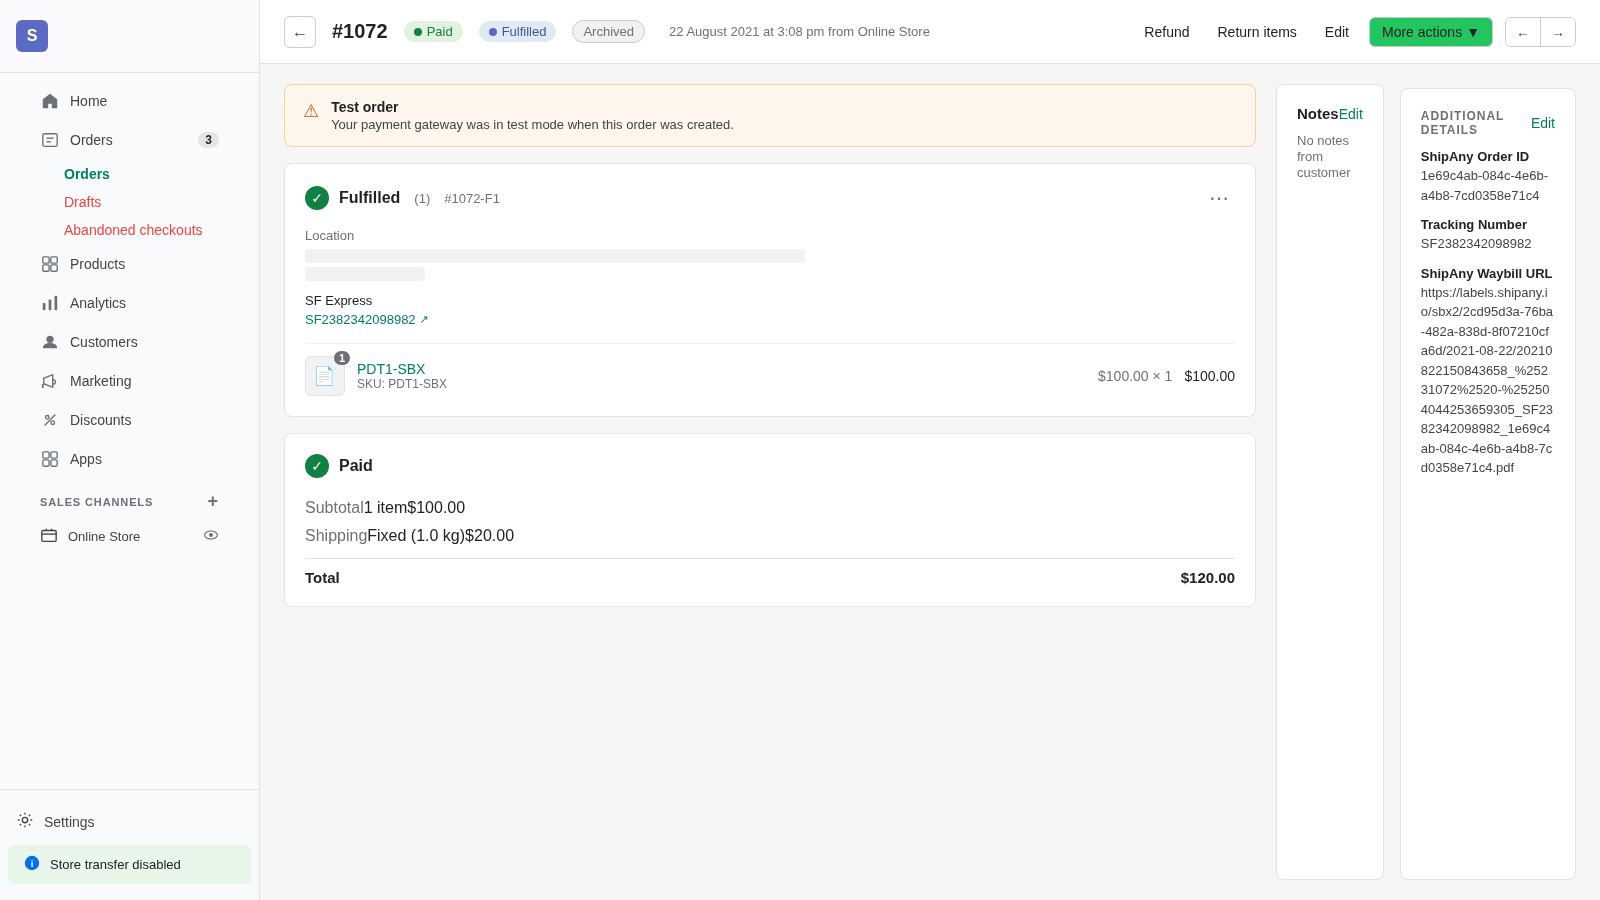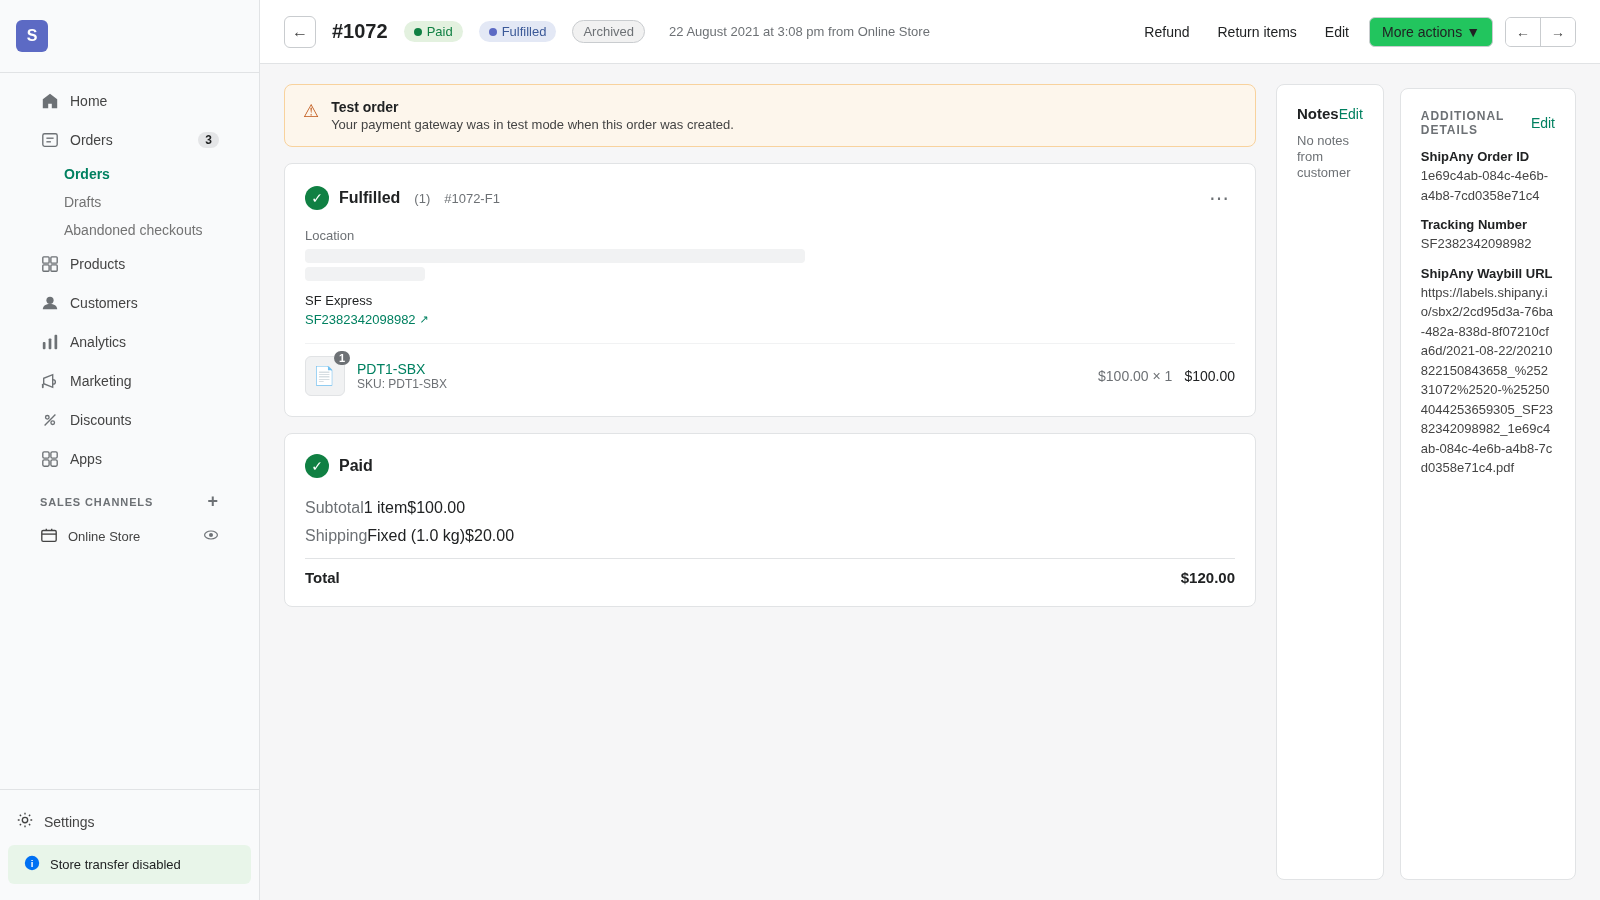--- a/index.html
+++ b/index.html
@@ -8,21 +8,21 @@
     
     .sidebar { width: 260px; min-width: 260px; background: #1a1a2e; background: #fff; border-right: 1px solid #e1e3e5; display: flex; flex-direction: column; height: 900px; overflow-y: auto; background-color: #f9fafb; }
     .sidebar-top { padding: 12px 16px; border-bottom: 1px solid #e1e3e5; }
     .sidebar-logo { display: flex; align-items: center; gap: 8px; padding: 8px 0; }
     .sidebar-logo-icon { width: 32px; height: 32px; background: #5c6ac4; border-radius: 6px; display: flex; align-items: center; justify-content: center; color: white; font-weight: bold; font-size: 16px; }
     .sidebar-nav { padding: 8px 16px; flex: 1; }
     .nav-item { display: flex; align-items: center; gap: 10px; padding: 9px 16px; cursor: pointer; border-radius: 6px; margin: 1px 8px; color: #444; font-size: 14px; }
     .nav-item .icon { width: 20px; height: 20px; display: flex; align-items: center; justify-content: center; color: #6d7175; flex-shrink: 0; }
     .nav-badge { background: #e4e5e7; border-radius: 10px; padding: 1px 7px; font-size: 12px; font-weight: 600; margin-left: auto; color: #202223; }
     .nav-sub { padding: 0 0 0 48px; }
-    .nav-sub-item { display: block; padding: 6px 16px 6px 0; cursor: pointer; color: #737373; font-size: 14px; border-radius: 4px; }
+    .nav-sub-item { display: block; padding: 6px 16px 6px 0; cursor: pointer; color: #ef4444; font-size: 14px; border-radius: 4px; }
     .nav-sub-item.active { color: #008060; font-weight: 600; }
     .section-label { padding: 12px 24px 4px; font-size: 11px; font-weight: 600; color: #6d7175; letter-spacing: 0.08em; text-transform: uppercase; display: flex; align-items: center; justify-content: space-between; }
     .section-label .add-icon { cursor: pointer; color: #6d7175; font-size: 18px; }
     .online-store-row { display: flex; align-items: center; gap: 10px; padding: 9px 16px; cursor: pointer; border-radius: 6px; margin: 1px 8px; color: #444; font-size: 13px; }
     .online-store-row .eye-icon { margin-left: auto; color: #6d7175; }
     .sidebar-bottom { padding: 12px 0; border-top: 1px solid #e1e3e5; }
     .settings-item { display: flex; align-items: center; gap: 10px; padding: 9px 16px; cursor: pointer; border-radius: 6px; color: #444; font-size: 14px; }
     .store-transfer { display: flex; align-items: center; gap: 10px; padding: 10px 16px; background: #e8f5e9; border-radius: 6px; margin: 4px 8px; font-size: 13px; color: #202223; }
     .store-transfer .info-icon { color: #0070f3; flex-shrink: 0; }
 
@@ -146,37 +146,37 @@
             <rect x="11" y="2" width="7" height="7" rx="1"></rect>
             <rect x="2" y="11" width="7" height="7" rx="1"></rect>
             <rect x="11" y="11" width="7" height="7" rx="1"></rect>
           </svg>
       </span>
       <span>Products</span>
     </div>
 
     <div class="nav-item">
       <span class="icon">
+        <svg width="18" height="18" viewBox="0 0 20 20" fill="none" stroke="currentColor" stroke-width="1.5">
+            <rect x="2" y="10" width="3" height="8" rx="1" fill="currentColor" stroke="none"></rect>
+            <rect x="8.5" y="6" width="3" height="12" rx="1" fill="currentColor" stroke="none"></rect>
+            <rect x="15" y="2" width="3" height="16" rx="1" fill="currentColor" stroke="none"></rect>
+          </svg>
+      </span>
+      <span>Analytics</span>
+    </div>
+
+    <div class="nav-item">
+      <span class="icon">
         <svg width="18" height="18" viewBox="0 0 20 20" fill="currentColor">
             <circle cx="10" cy="7" r="4"></circle>
             <path d="M2 17c0-4 3.6-6 8-6s8 2 8 6"></path>
           </svg>
       </span>
       <span>Customers</span>
-    </div>
-
-    <div class="nav-item">
-      <span class="icon">
-        <svg width="18" height="18" viewBox="0 0 20 20" fill="none" stroke="currentColor" stroke-width="1.5">
-            <rect x="2" y="10" width="3" height="8" rx="1" fill="currentColor" stroke="none"></rect>
-            <rect x="8.5" y="6" width="3" height="12" rx="1" fill="currentColor" stroke="none"></rect>
-            <rect x="15" y="2" width="3" height="16" rx="1" fill="currentColor" stroke="none"></rect>
-          </svg>
-      </span>
-      <span>Analytics</span>
     </div>
 
     <div class="nav-item">
       <span class="icon">
         <svg width="18" height="18" viewBox="0 0 20 20" fill="none" stroke="currentColor" stroke-width="1.5">
             <path d="M3 13V7l10-4v14L3 13z"></path>
             <path d="M13 8.5c1.5 0 3 1 3 2.5s-1.5 2.5-3 2.5"></path>
             <rect x="1" y="13" width="2" height="5" rx="1" fill="currentColor" stroke="none"></rect>
           </svg>
       </span>

